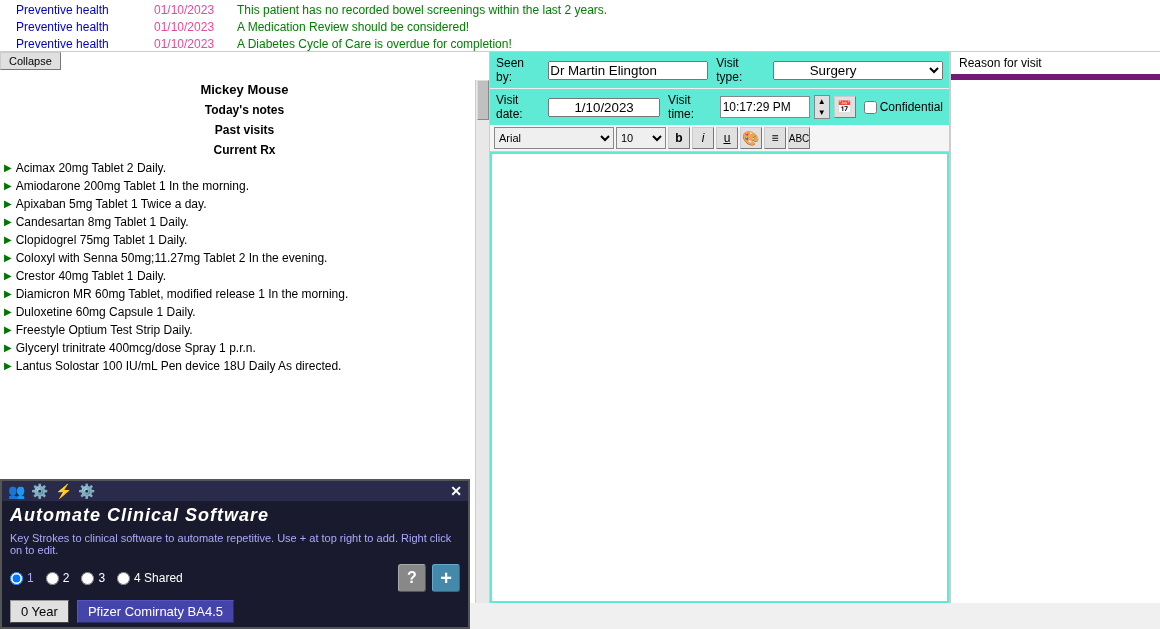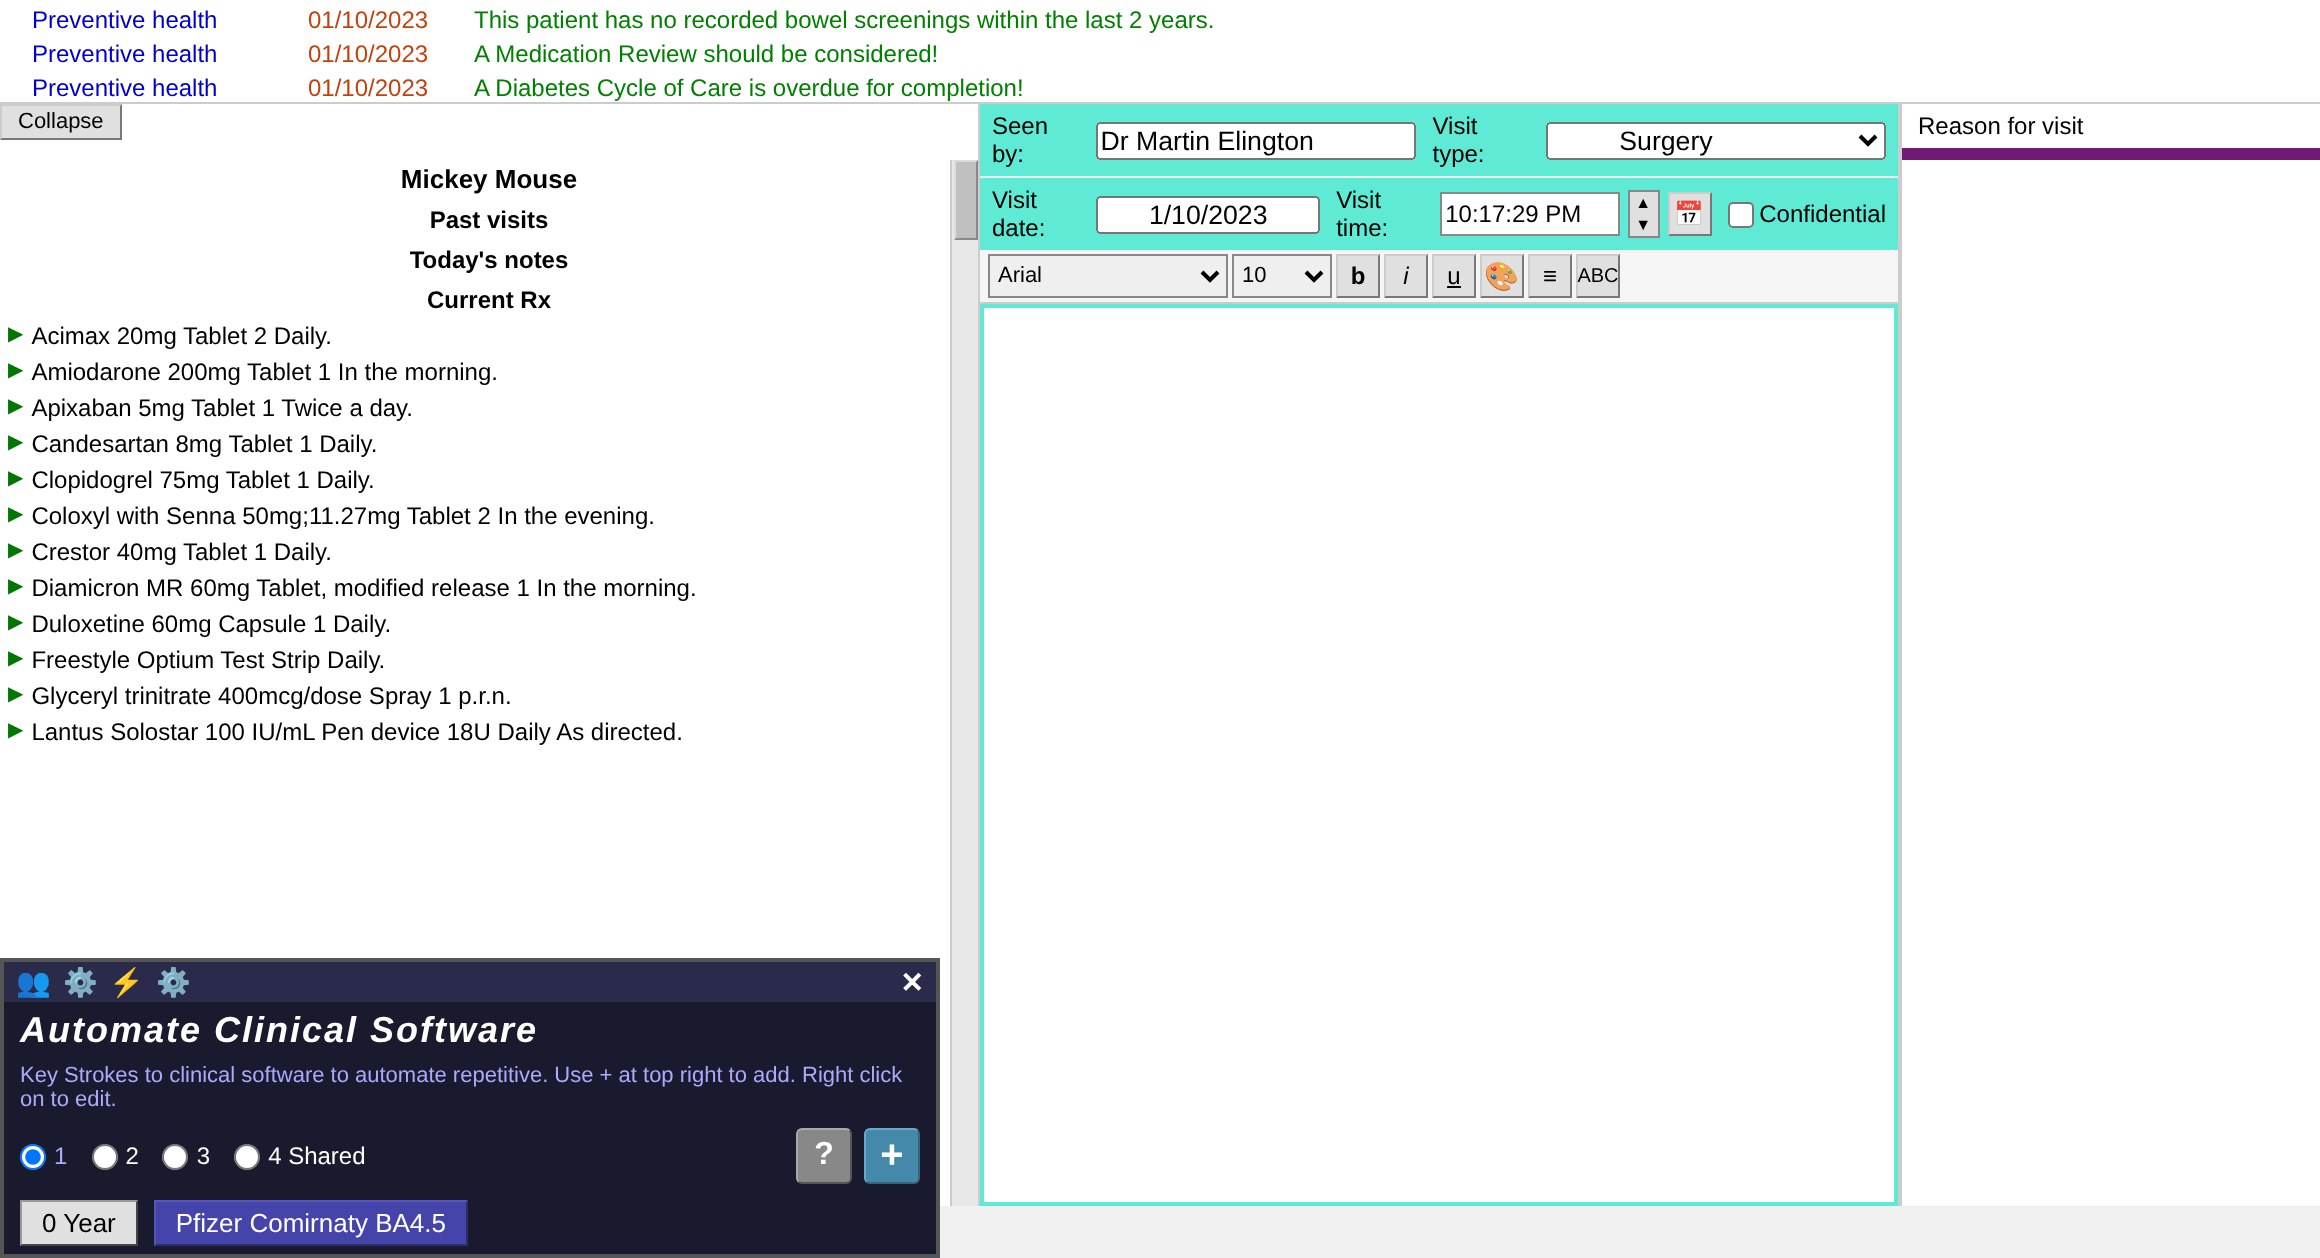--- a/index.html
+++ b/index.html
@@ -13,21 +13,21 @@
       overflow: hidden;
     }
 
     .alert-row {
       display: flex;
       gap: 8px;
       line-height: 17px;
     }
 
     .alert-type { color: #0000cc; min-width: 130px; }
-    .alert-date { color: #c2410c; min-width: 75px; }
+    .alert-date { color: #ec4899; min-width: 75px; }
     .alert-text { color: #008000; }
 
     .main-container {
       display: flex;
       height: calc(629px - 52px - 26px);
     }
 
     
     .sidebar {
       width: 490px;
@@ -402,22 +402,22 @@
 </div>
 
 <div class="main-container">
 
   <div class="sidebar">
     <button class="collapse-btn">Collapse</button>
 
     <div class="sidebar-content">
       <div class="patient-name">Mickey Mouse</div>
 
+      <div class="section-header">Today's notes</div>
       <div class="section-header">Past visits</div>
-      <div class="section-header">Today's notes</div>
 
       <div class="section-header">Current Rx</div>
 
       <div id="med-list">
 
       <div class="rx-item">
             <span class="rx-arrow">▶</span>
             <span class="rx-text">Acimax 20mg Tablet 2 Daily.</span>
           </div>
           <div class="rx-item">

